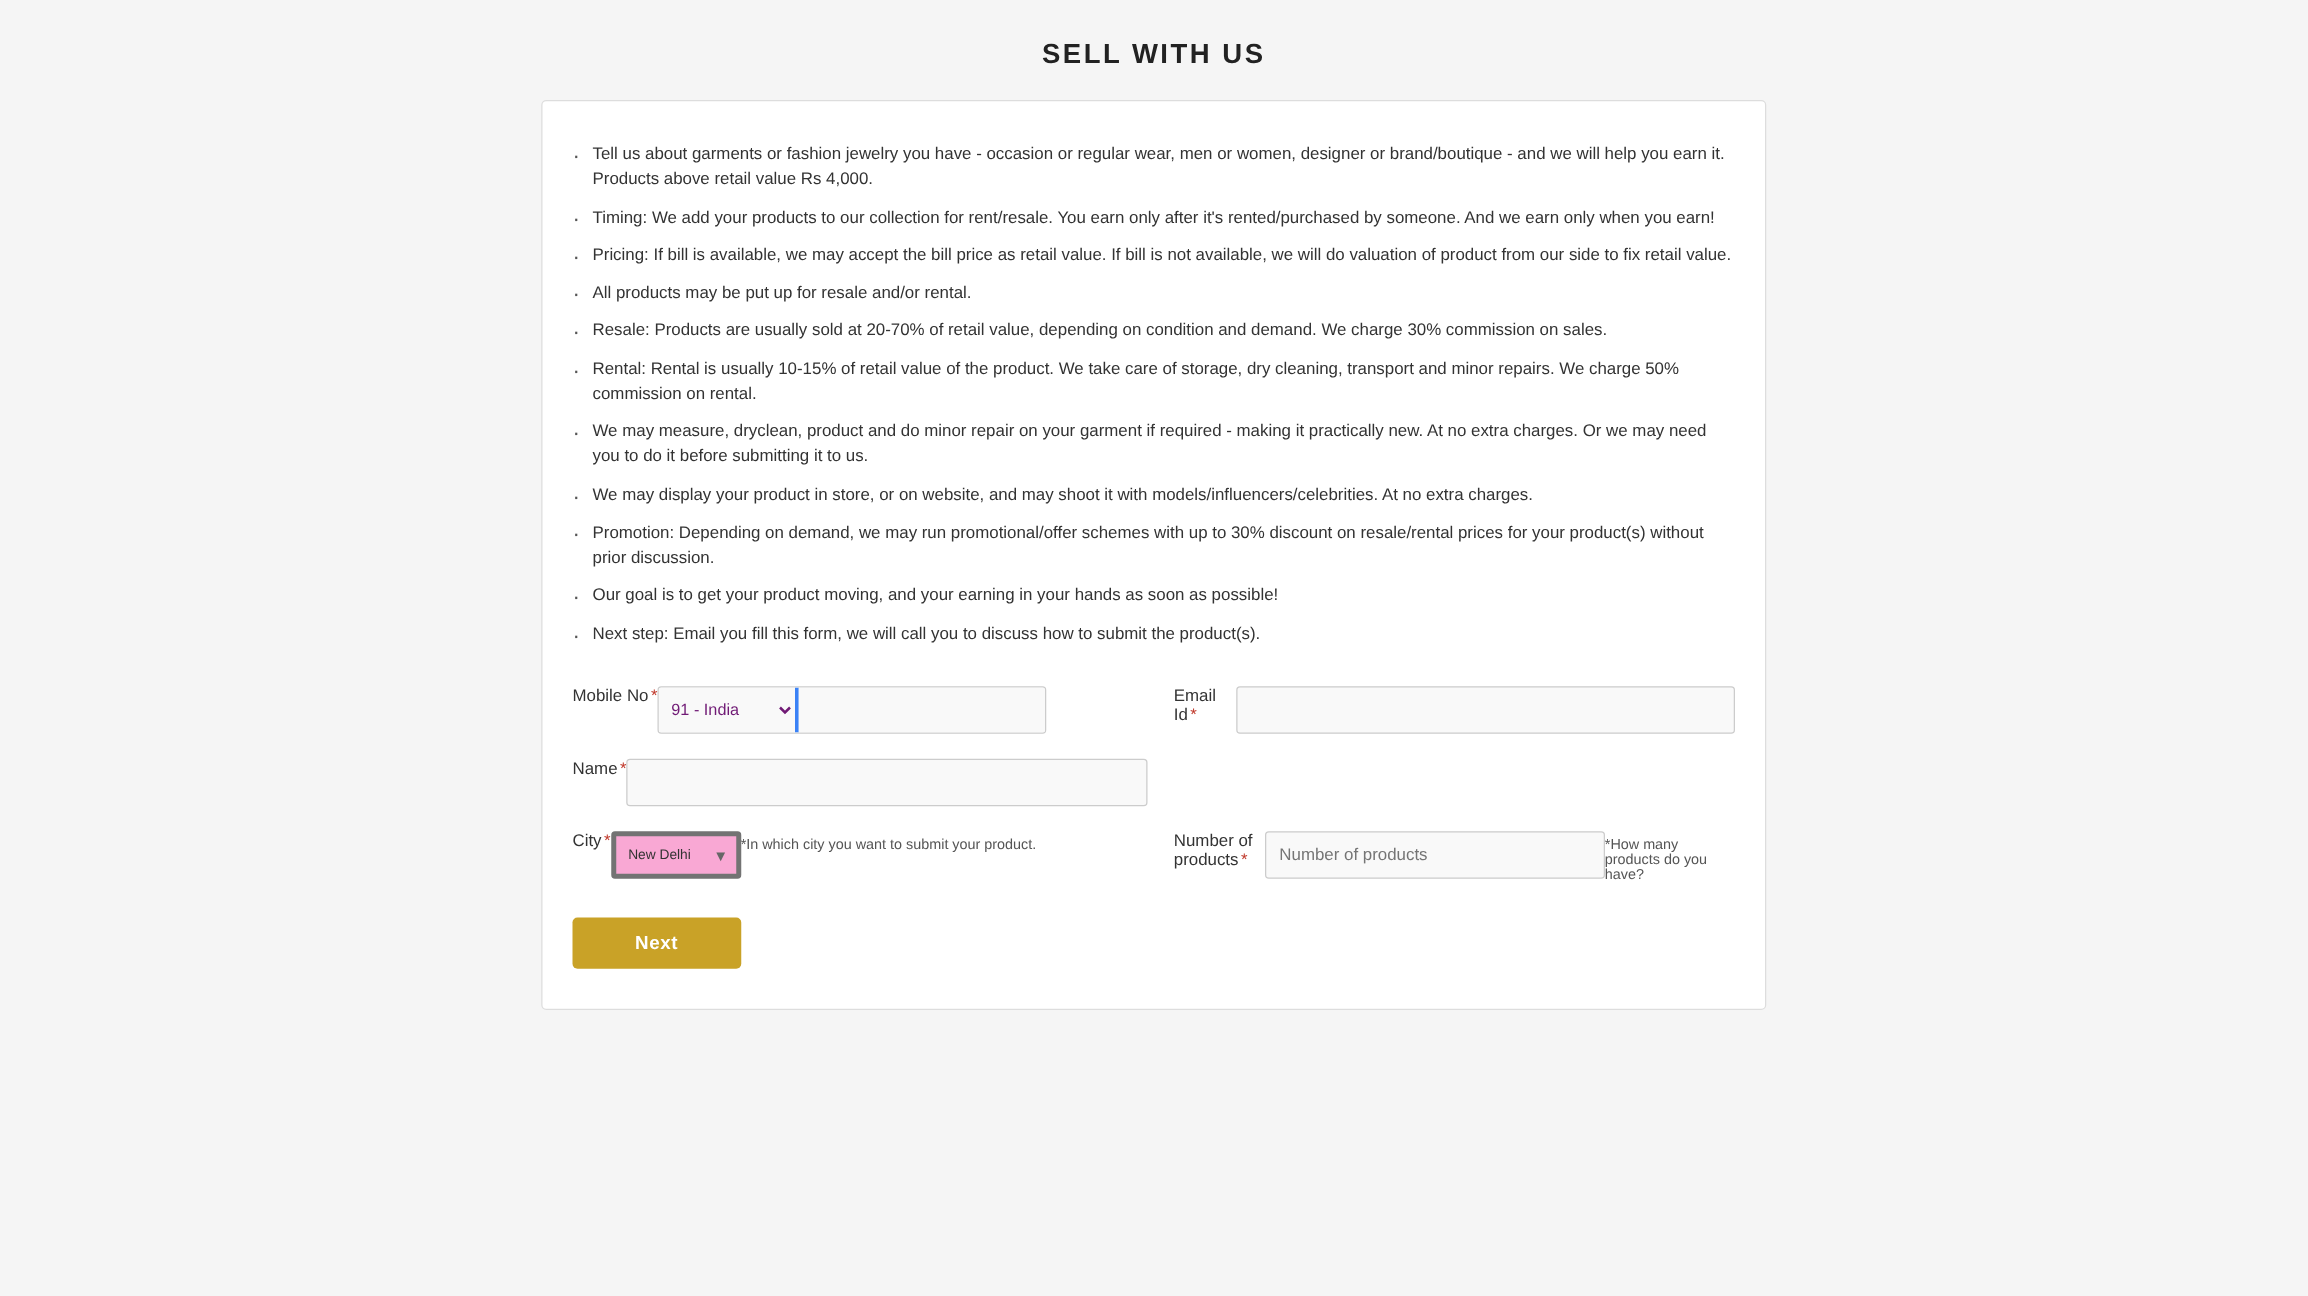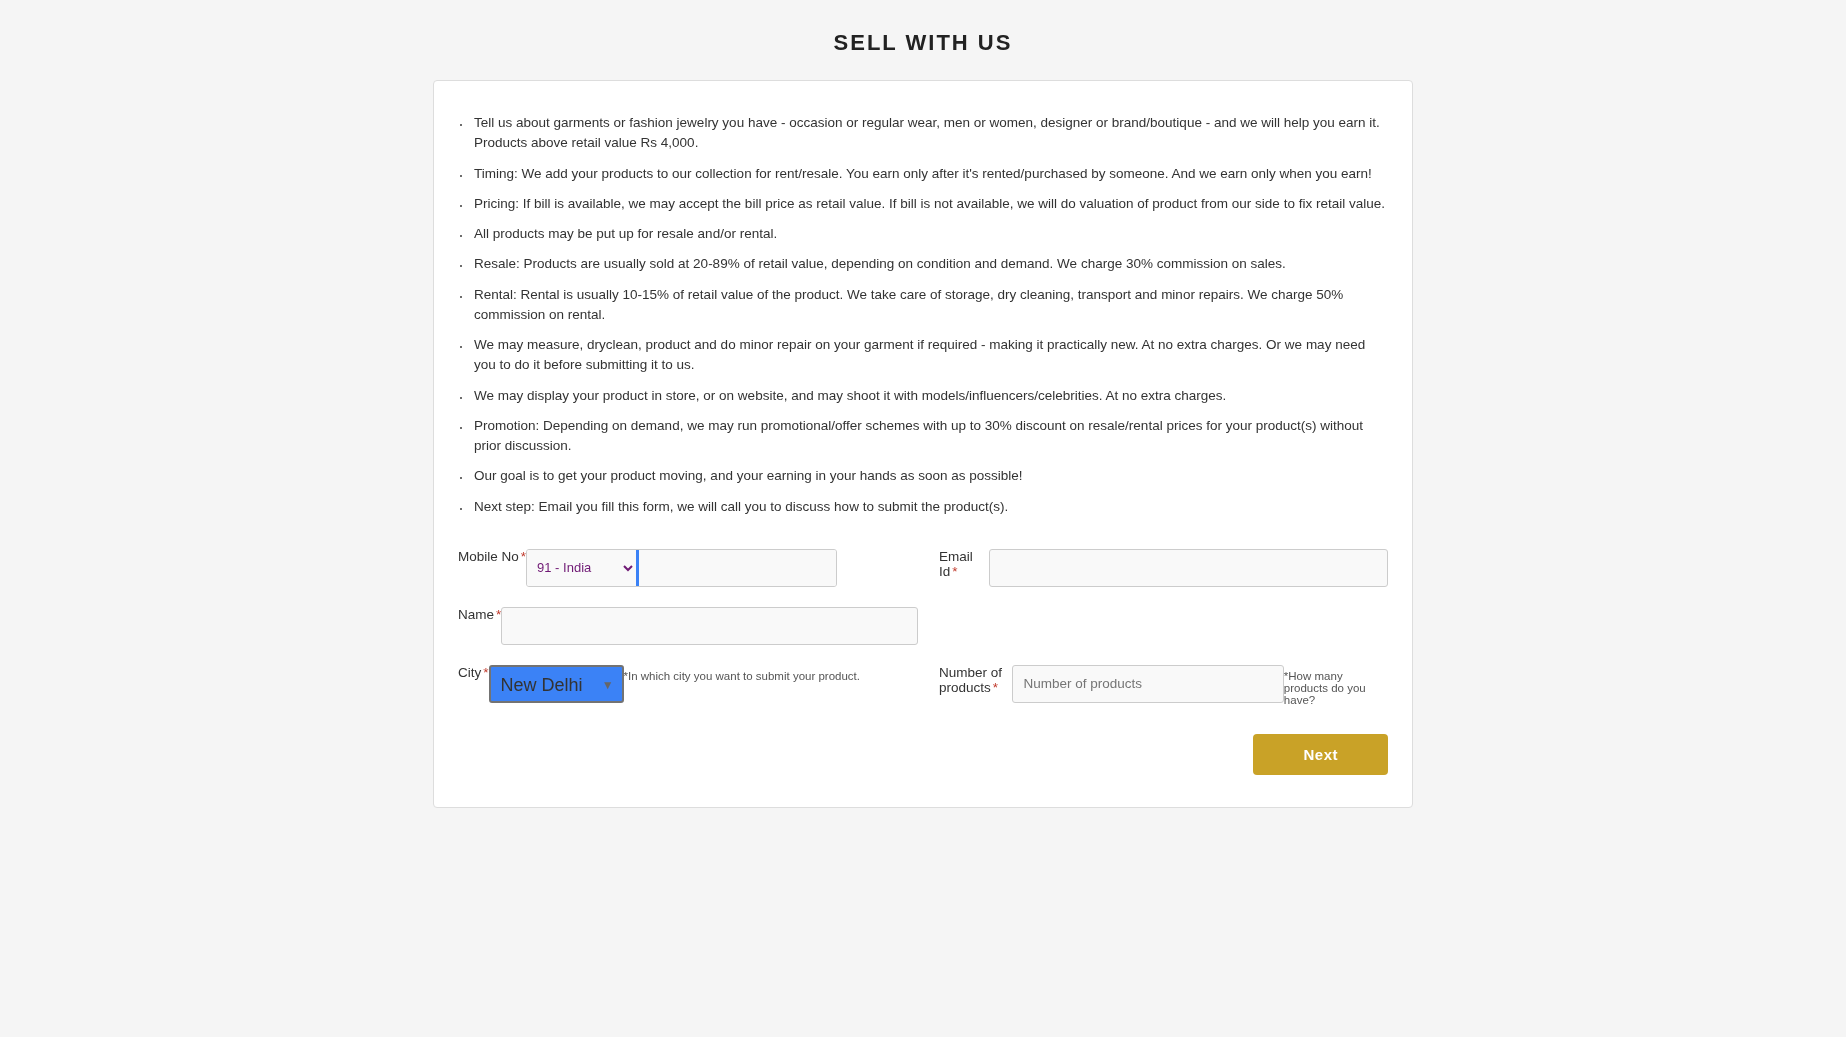--- a/index.html
+++ b/index.html
@@ -129,26 +129,26 @@
       flex: 1;
       height: 36px;
     }
 
     .city-select-wrapper {
       position: relative;
     }
 
     .city-select {
       width: 100%;
-      border: 2px solid #737373;
+      border: 4px solid #737373;
       border-radius: 3px;
       padding: 8px 32px 8px 10px;
-      font-size: 18px;
-      color: #333;
-      background-color: #3b82f6;
+      font-size: 11px;
+      color: #333;
+      background-color: #f9a8d4;
       outline: none;
       appearance: none;
       -webkit-appearance: none;
       cursor: pointer;
       height: 38px;
     }
 
     .select-chevron {
       position: absolute;
       right: 10px;
@@ -160,21 +160,21 @@
     }
 
     .helper-text {
       font-size: 11.5px;
       color: #555;
       margin-top: 5px;
     }
 
     .next-button-row {
       display: flex;
-      justify-content: flex-end;
+      justify-content: flex-start;
       margin-top: 28px;
     }
 
     .next-button {
       background-color: #c9a227;
       color: #fff;
       border: none;
       border-radius: 4px;
       padding: 12px 50px;
       font-size: 15px;
@@ -188,21 +188,21 @@
 
 <h1 class="page-title">SELL WITH US</h1>
 
 <div class="form-container">
 
   <ul class="info-list">
   <li>Tell us about garments or fashion jewelry you have - occasion or regular wear, men or women, designer or brand/boutique - and we will help you earn it. Products above retail value Rs 4,000.</li>
       <li>Timing: We add your products to our collection for rent/resale. You earn only after it's rented/purchased by someone. And we earn only when you earn!</li>
       <li>Pricing: If bill is available, we may accept the bill price as retail value. If bill is not available, we will do valuation of product from our side to fix retail value.</li>
       <li>All products may be put up for resale and/or rental.</li>
-      <li>Resale: Products are usually sold at 20-89% of retail value, depending on condition and demand. We charge 30% commission on sales.</li>
+      <li>Resale: Products are usually sold at 20-70% of retail value, depending on condition and demand. We charge 30% commission on sales.</li>
       <li>Rental: Rental is usually 10-15% of retail value of the product. We take care of storage, dry cleaning, transport and minor repairs. We charge 50% commission on rental.</li>
       <li>We may measure, dryclean, product and do minor repair on your garment if required - making it practically new. At no extra charges. Or we may need you to do it before submitting it to us.</li>
       <li>We may display your product in store, or on website, and may shoot it with models/influencers/celebrities. At no extra charges.</li>
       <li>Promotion: Depending on demand, we may run promotional/offer schemes with up to 30% discount on resale/rental prices for your product(s) without prior discussion.</li>
       <li>Our goal is to get your product moving, and your earning in your hands as soon as possible!</li>
       <li>Next step: Email you fill this form, we will call you to discuss how to submit the product(s).</li>
     </ul>
 
   <div class="form-row">
     <div class="form-group">

